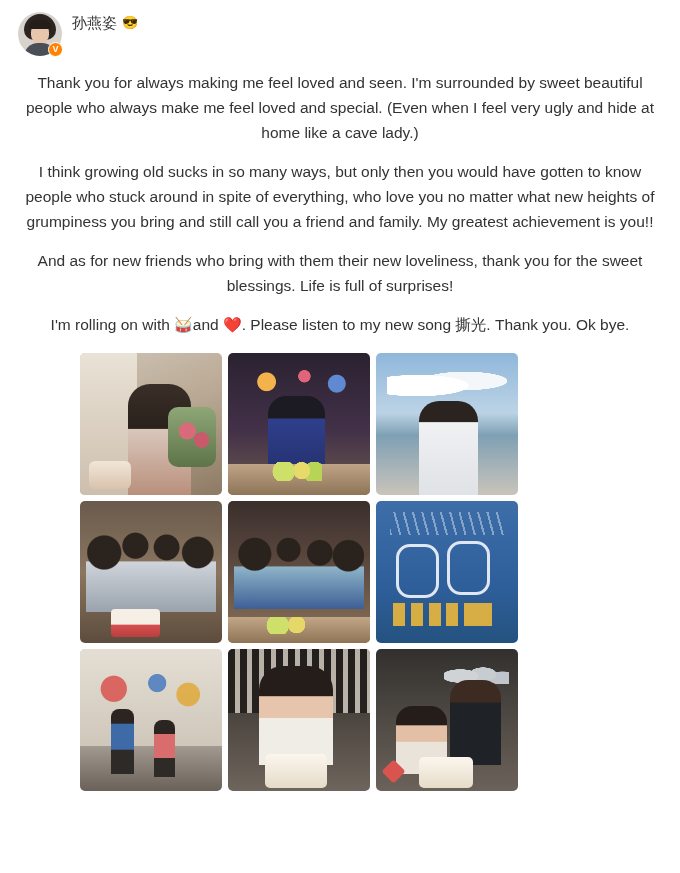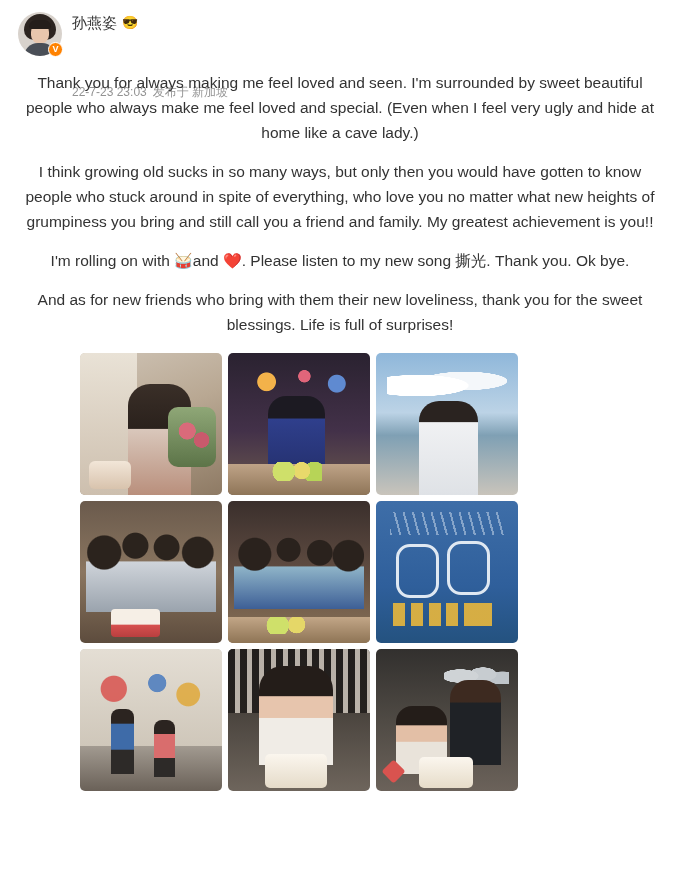--- a/index.html
+++ b/index.html
@@ -91,21 +91,20 @@
     font-size: 9px;
     line-height: 12px;
     text-align: center;
     font-weight: bold;
   }
   .head-text {
     display: flex;
     flex-direction: column;
     justify-content: flex-end;
     padding-top: 1px;
-    gap: 48px;
   }
   .name-row {
     display: flex;
     align-items: center;
     gap: 5px;
   }
   .username {
     font-size: 15px;
     color: #333333;
     line-height: 20px;
@@ -360,32 +359,28 @@
         <div class="fringe"></div>
         <div class="body"></div>
       </div>
       <div class="badge-v">V</div>
     </div>
     <div class="head-text">
       <div class="name-row">
         <span class="username">孙燕姿</span>
         <span class="name-emoji">😎</span>
       </div>
-      <div class="meta-row">
-        <span class="meta">22-7-23 23:03</span>
-        <span class="meta-loc">发布于 新加坡</span>
-      </div>
     </div>
   </div>
 
   <div class="content">
     <p>Thank you for always making me feel loved and seen. I'm surrounded by sweet beautiful people who always make me feel loved and special. (Even when I feel very ugly and hide at home like a cave lady.)</p>
     <p>I think growing old sucks in so many ways, but only then you would have gotten to know people who stuck around in spite of everything, who love you no matter what new heights of grumpiness you bring and still call you a friend and family. My greatest achievement is you!!</p>
+    <p>And as for new friends who bring with them their new loveliness, thank you for the sweet blessings.  Life is full of surprises!</p>
     <p><span>I'm rolling on with </span><span class="inline-emoji">🥁</span><span>and </span><span class="inline-emoji heart">❤️</span><span>. Please listen to my new song 撕光. Thank you. Ok bye.</span></p>
-    <p>And as for new friends who bring with them their new loveliness, thank you for the sweet blessings.  Life is full of surprises!</p>
   </div>
 
   <div class="gallery">
     <div class="ph p1">
         <div class="subj"></div>
         <div class="flower"></div>
         <div class="cake"></div>
       </div>
     <div class="ph p2">
         <div class="lamp"></div>

